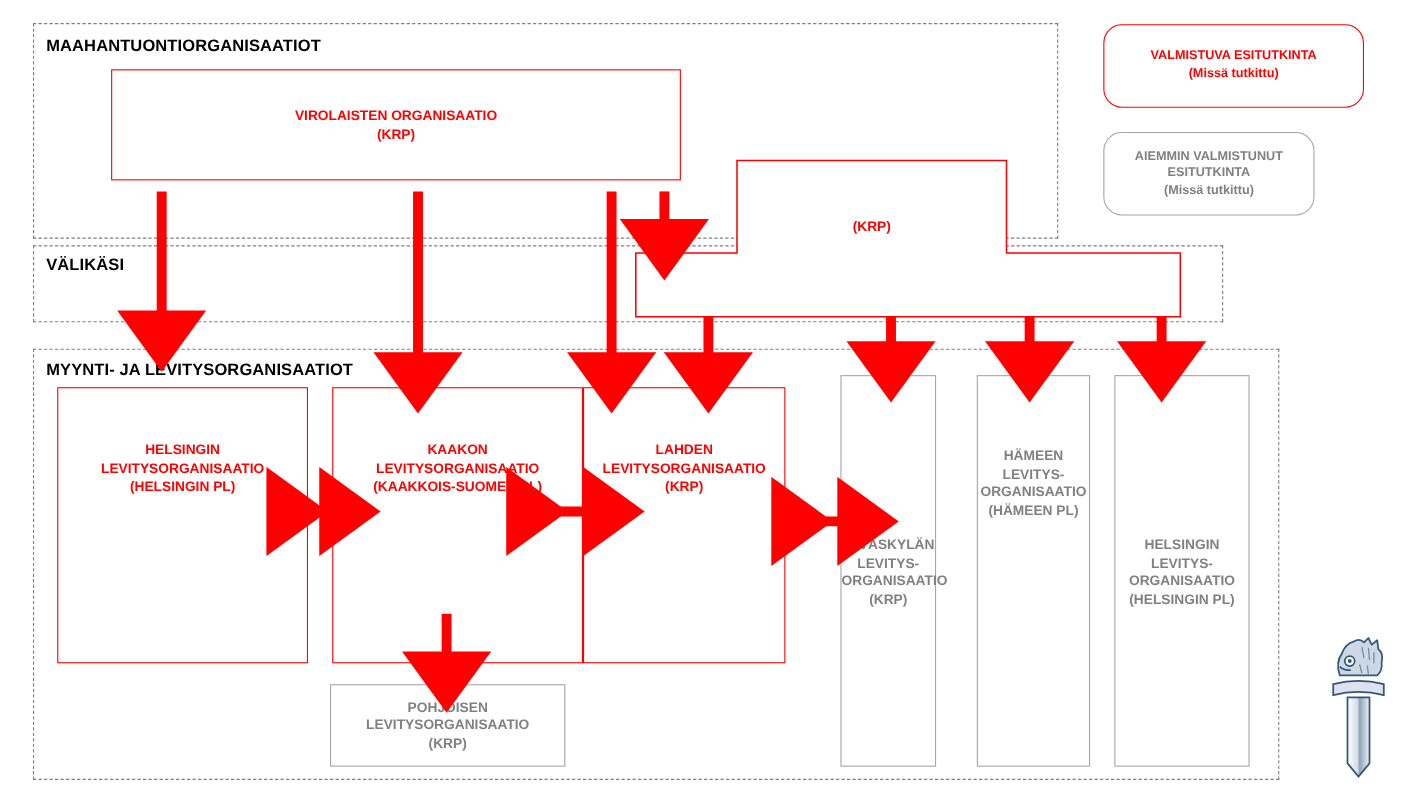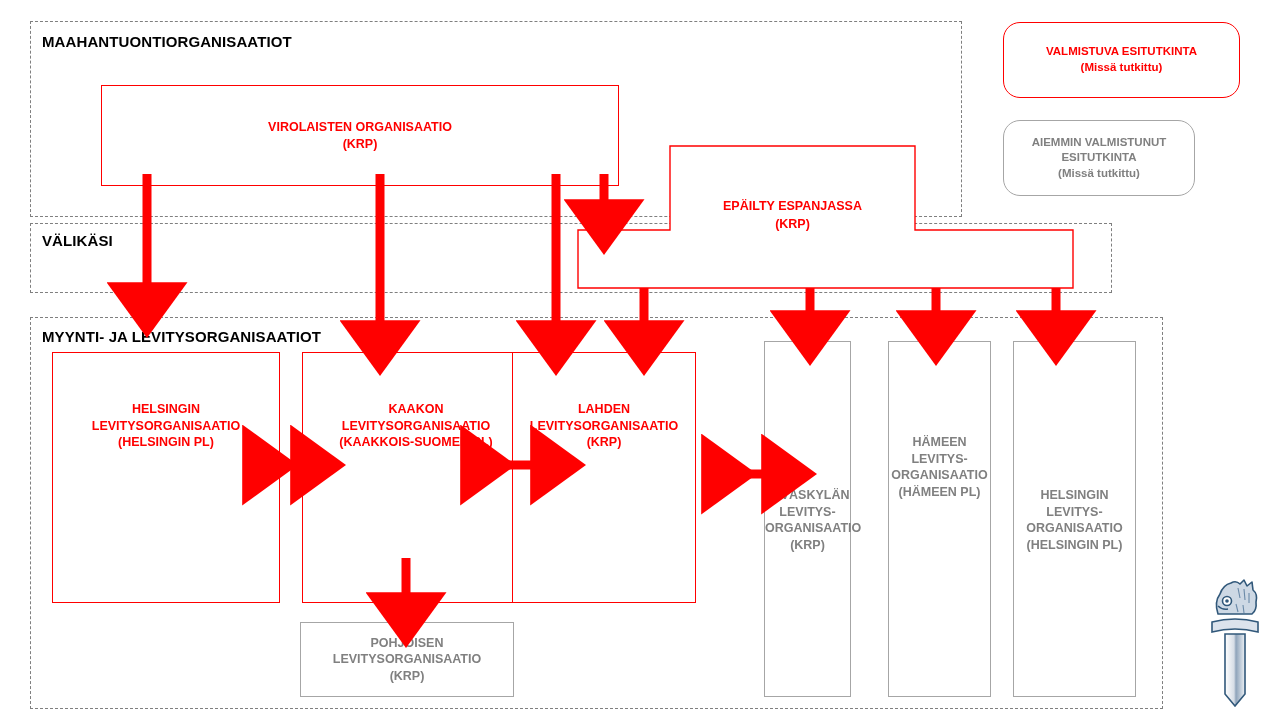--- a/index.html
+++ b/index.html
@@ -102,52 +102,51 @@
     </div>
   </div>
 
   <div class="legend-box gray" style="left:1003px;top:120px;width:192px;height:76px;">
     <div>
       <div>AIEMMIN  VALMISTUNUT  ESITUTKINTA</div>
       <div class="legend-sub">(Missä  tutkittu)</div>
     </div>
   </div>
 
-  <div class="box red" style="left:101px;top:85px;width:518px;height:101px;">
+  <div class="box red" style="left:101px;top:63px;width:518px;height:101px;">
     <div class="txt">
       <div>VIROLAISTEN ORGANISAATIO</div>
       <div>(KRP)</div>
     </div>
   </div>
 
   <svg class="step-shape" viewBox="0 0 1280 720" xmlns="http://www.w3.org/2000/svg">
     <path d="M670,146 L915,146 L915,230 L1073,230 L1073,288 L578,288 L578,230 L670,230 Z" fill="#ffffff" stroke="#ff0000" stroke-width="1.4"></path>
   </svg>
   <div class="epailty-label" style="left:670px;top:197px;width:245px;">
-    <div>EPÄILTY ESPANJASSA</div>
     <div>(KRP)</div>
   </div>
 
   <div class="box red" style="left:52px;top:352px;width:228px;height:251px;align-items:flex-start;">
     <div class="txt" style="margin-top:48px;">
       <div>HELSINGIN</div>
       <div>LEVITYSORGANISAATIO</div>
       <div>(HELSINGIN PL)</div>
     </div>
   </div>
 
   <div class="box red" style="left:302px;top:352px;width:228px;height:251px;align-items:flex-start;">
     <div class="txt" style="margin-top:48px;">
       <div>KAAKON</div>
       <div>LEVITYSORGANISAATIO</div>
       <div>(KAAKKOIS-SUOMEN PL)</div>
     </div>
   </div>
 
-  <div class="box red" style="left:512px;top:352px;width:184px;height:251px;align-items:flex-start;">
+  <div class="box red" style="left:530px;top:352px;width:184px;height:251px;align-items:flex-start;">
     <div class="txt" style="margin-top:48px;">
       <div>LAHDEN</div>
       <div>LEVITYSORGANISAATIO</div>
       <div>(KRP)</div>
     </div>
   </div>
 
   <div class="box gray" style="left:300px;top:622px;width:214px;height:75px;font-weight:bold;">
     <div class="txt">
       <div>POHJOISEN  LEVITYSORGANISAATIO</div>
@@ -158,21 +157,21 @@
   <div class="box gray" style="left:764px;top:341px;width:87px;height:356px;align-items:flex-start;justify-content:center;">
     <div class="txt" style="margin-top:145px;">
       <div>JYVÄSKYLÄN</div>
       <div>LEVITYS-</div>
       <div>ORGANISAATIO</div>
       <div>(KRP)</div>
     </div>
   </div>
 
   <div class="box gray" style="left:888px;top:341px;width:103px;height:356px;align-items:flex-start;">
-    <div class="txt" style="margin-top:92px;">
+    <div class="txt" style="margin-top:64px;">
       <div>HÄMEEN</div>
       <div>LEVITYS-</div>
       <div>ORGANISAATIO</div>
       <div>(HÄMEEN PL)</div>
     </div>
   </div>
 
   <div class="box gray" style="left:1013px;top:341px;width:123px;height:356px;align-items:flex-start;">
     <div class="txt" style="margin-top:145px;">
       <div>HELSINGIN</div>

